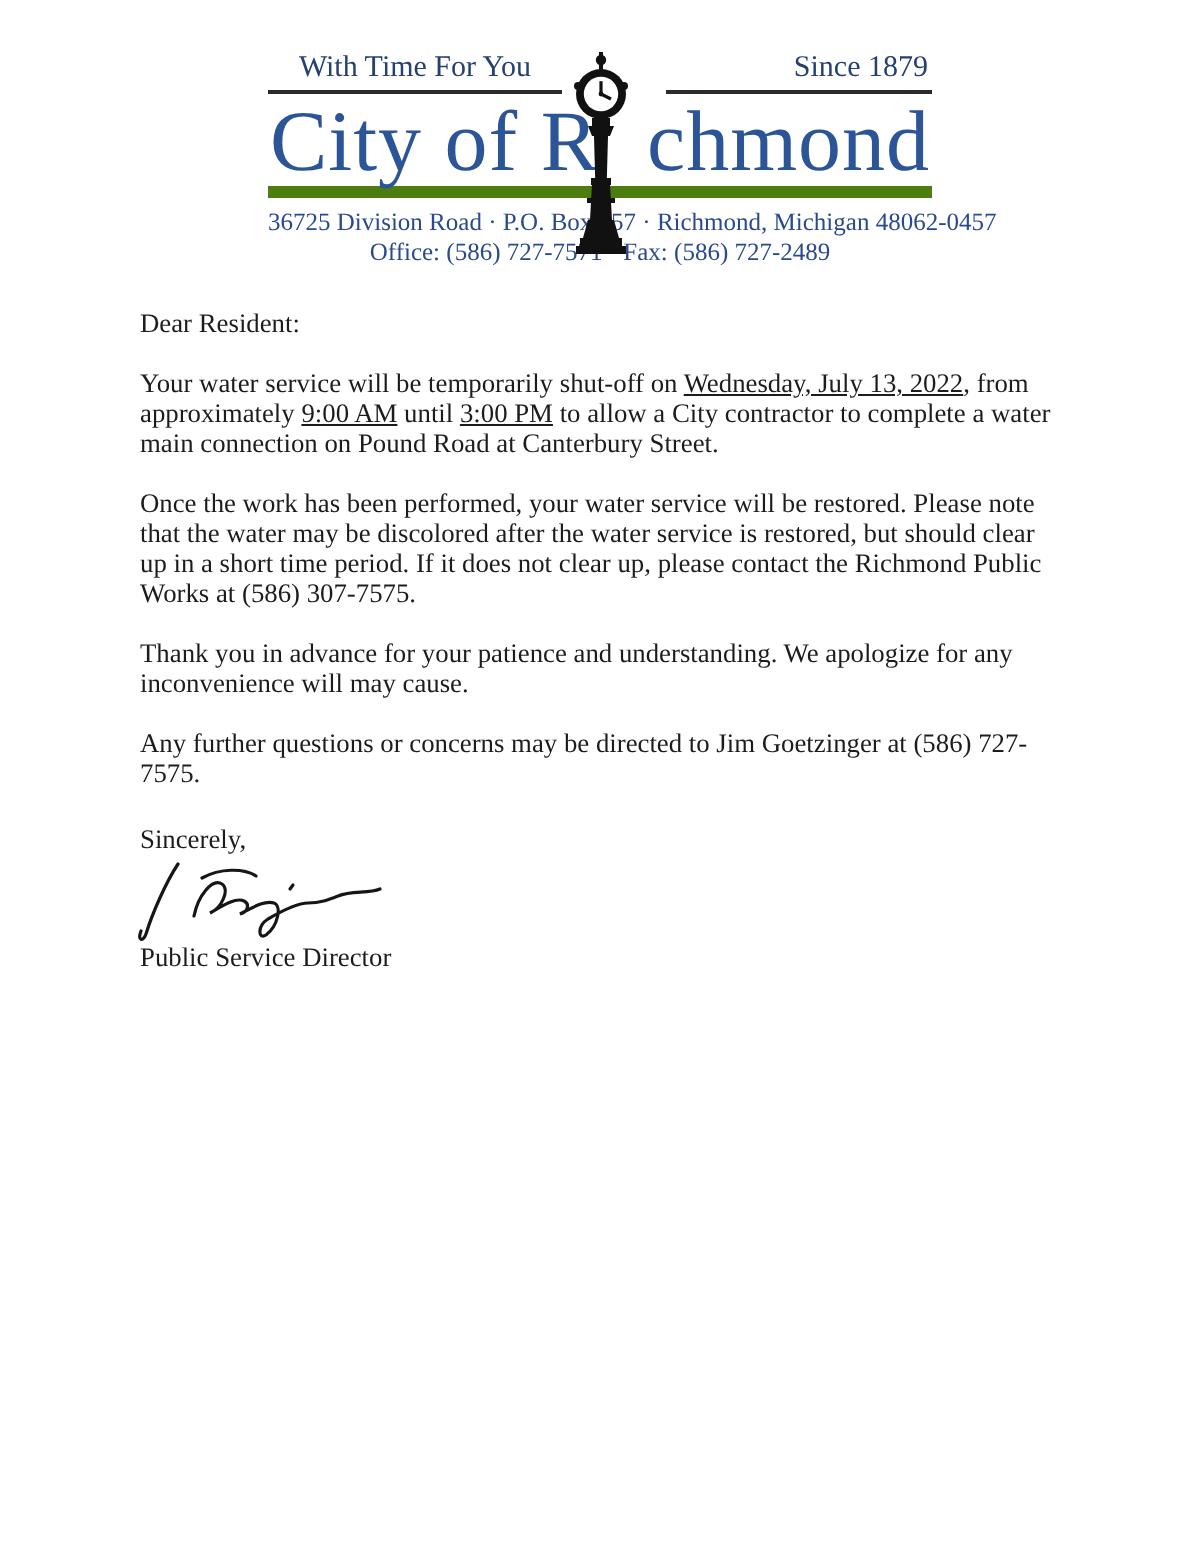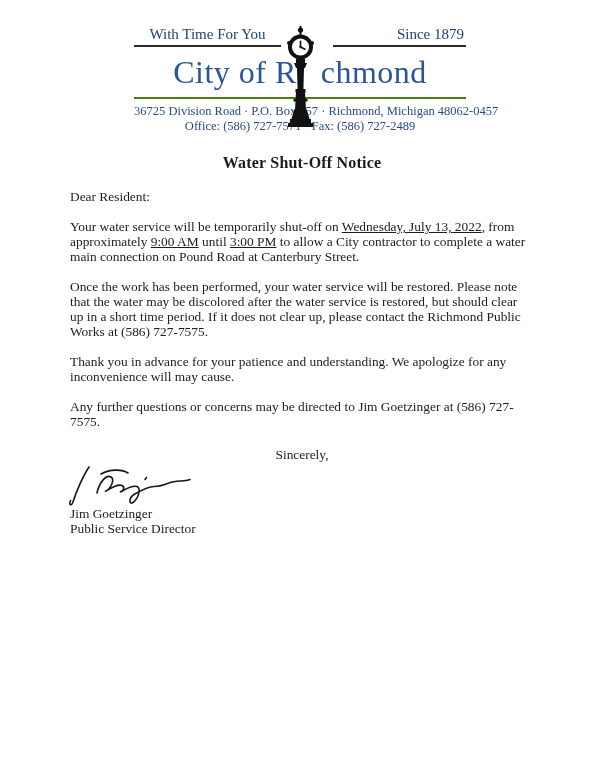--- a/index.html
+++ b/index.html
@@ -30,26 +30,26 @@
     padding-bottom: 2px;
     font-size: 15px;
     color: #26406f;
     white-space: nowrap;
   }
   .tagline-left  { width: 147px; text-align: center; }
   .tagline-right { width: 133px; text-align: right; padding-right: 2px; }
   .tagline-gap   { flex: 1; }
 
   .city-title {
-    font-size: 32px;
+    font-size: 43px;
     line-height: 50px;
     height: 52px;
     color: #2b5597;
     white-space: nowrap;
-    border-bottom: 2px solid #4d7c0f;
+    border-bottom: 6px solid #4d7c0f;
     letter-spacing: 0.5px;
   }
   .clock-gap { display: inline-block; width: 24px; }
   .clock-wrap {
     position: absolute;
     left: 150px;
     top: 0;
     width: 33px;
     height: 102px;
     z-index: 2;
@@ -82,21 +82,21 @@
     letter-spacing: 0.2px;
   }
   .salutation { margin-bottom: 15px; }
   .letter-body p.para { margin-bottom: 15px; }
   .bu {
     font-weight: normal;
     text-decoration: underline;
   }
 
   
-  .closing { margin-top: 18px; text-align: center; }
+  .closing { margin-top: 18px; }
   .signature-wrap { margin: 2px 0 0 -4px; height: 42px; }
   .signature-wrap svg { display: block; }
   .sender-name, .sender-title { line-height: 15px; }
 </style>
 </head>
 <body>
 
 <div class="letterhead">
   <div class="clock-wrap">
     <svg viewBox="0 0 33 102" xmlns="http://www.w3.org/2000/svg">
@@ -136,43 +136,41 @@
 
   <div class="city-title"><span>City of R</span><span class="clock-gap"></span><span>chmond</span></div>
 
   <div class="addr">36725 Division Road · P.O. Box 457 · Richmond, Michigan 48062-0457</div>
   <div class="addr">Office: (586) 727-7571 · Fax: (586) 727-2489</div>
 </div>
 
 <div class="letter-body">
 
 
-  <div class="notice-title">Water Shut-Off Notice</div>
 
   <div class="salutation">Dear Resident:</div>
 
   <p class="para"><span>Your water service will be temporarily shut-off on </span><span class="bu">Wednesday, July 13, 2022</span><span>, from approximately </span><span class="bu">9:00 AM</span><span> until </span><span class="bu">3:00 PM</span><span> to allow a City contractor to complete a water main connection on Pound Road at Canterbury Street.</span></p>
 
 
-  <p class="para">Once the work has been performed, your water service will be restored. Please note that the water may be discolored after the water service is restored, but should clear up in a short time period. If it does not clear up, please contact the Richmond Public Works at (586) 727-7575.</p>
+  <p class="para">Once the work has been performed, your water service will be restored. Please note that the water may be discolored after the water service is restored, but should clear up in a short time period. If it does not clear up, please contact the Richmond Public Works at (586) 307-7575.</p>
 
   <p class="para">Thank you in advance for your patience and understanding. We apologize for any inconvenience will may cause.</p>
 
   <p class="para">Any further questions or concerns may be directed to Jim Goetzinger at (586) 727-7575.</p>
 
   <div class="closing">Sincerely,</div>
 
   <div class="signature-wrap">
     <svg width="150" height="42" viewBox="0 0 150 42" xmlns="http://www.w3.org/2000/svg" fill="none" stroke="#161616" stroke-width="1.6" stroke-linecap="round">
 
       <path d="M7 38 C10 28 17 12 23 3 M7 38 C5.5 42 2.5 41.5 4.5 36.5"></path>
 
       <path d="M35 10 C44 5 56 5 62 9"></path>
 
       <path d="M31 29 C33 19 40 10 45 13 C49 15.5 45 25 39 27.5 C45 24 52 19.5 56 21.5 C59 23 58 27 54 28 C60 25 66 21 71 22.5 C75 24 73 34 67 38.5 C63 41 62.5 34 68 30.5 C74 27 82 22.5 88 22.5 C94 22.5 98 21 103 19 C110 16 118 18 124 15.5"></path>
 
       <path d="M79 15.5 L80.5 13.5"></path>
     </svg>
   </div>
 
-  <div class="sender-name">Jim Goetzinger</div>
   <div class="sender-title">Public Service Director</div>
 </div>
 
 </body></html>

